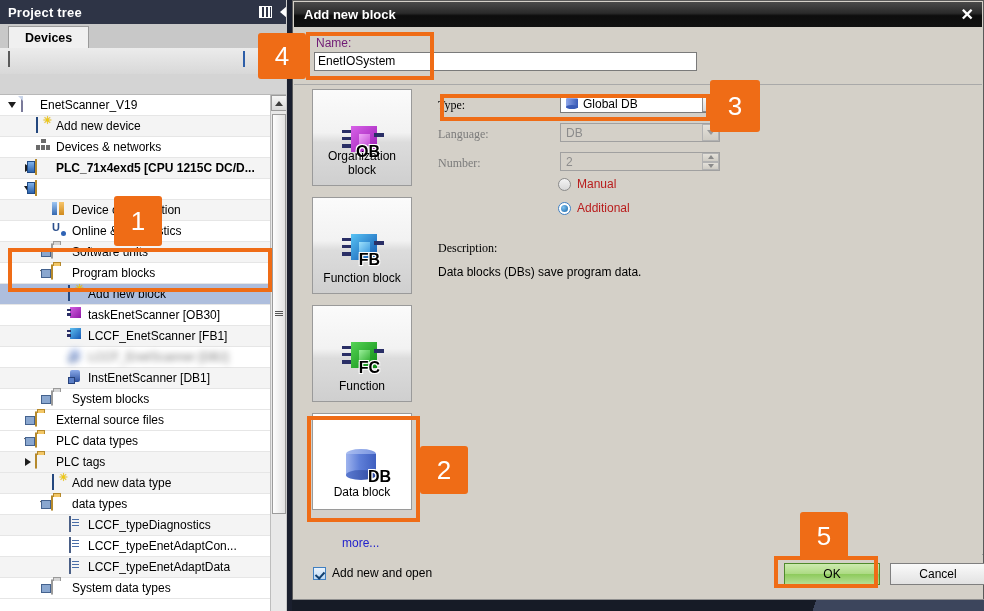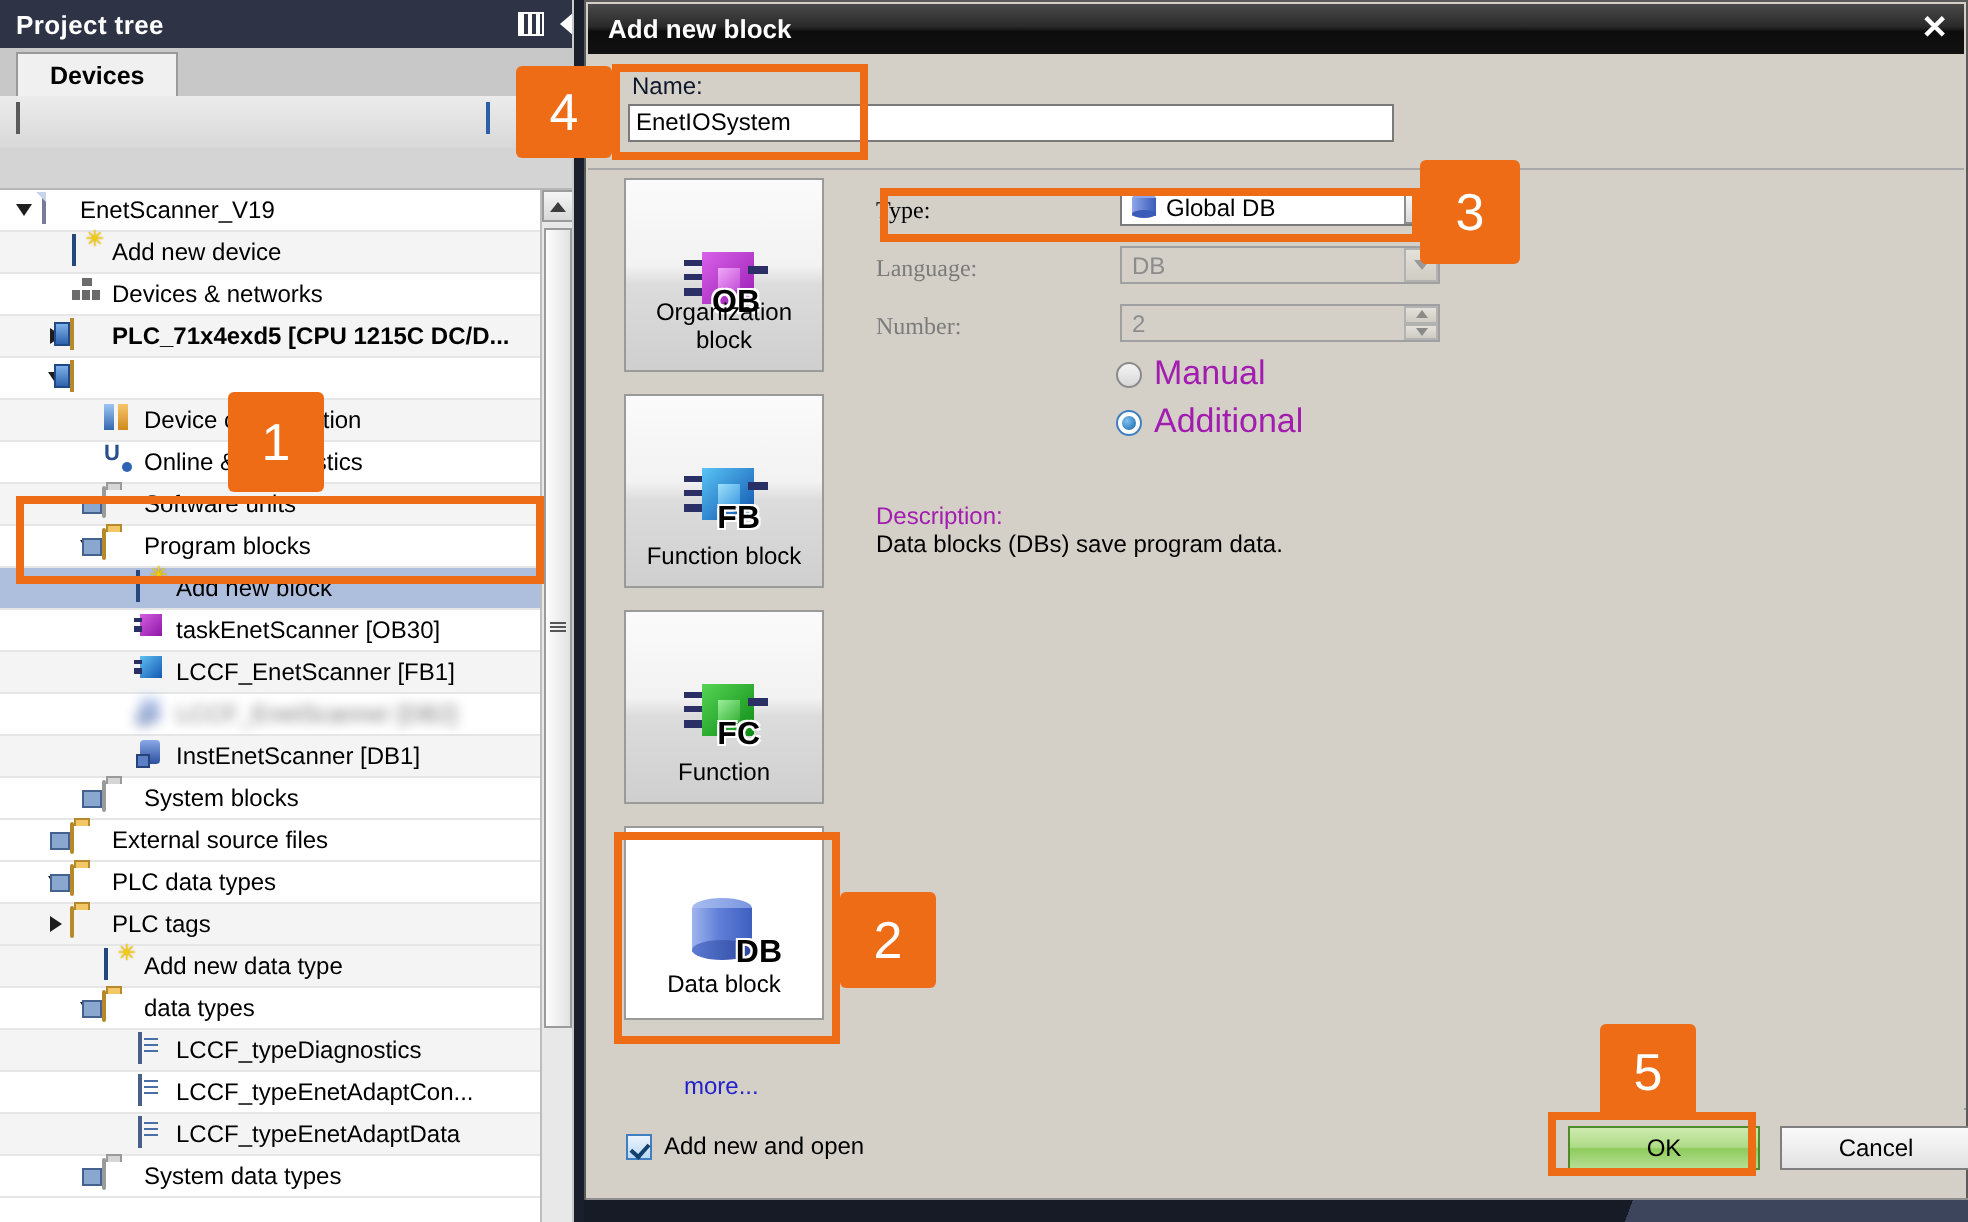--- a/index.html
+++ b/index.html
@@ -184,21 +184,21 @@
   }
   #dlg-title { margin-left: 10px; font-weight: bold; font-size: 13px; }
   #dlg-close {
     margin-left: auto; margin-right: 8px;
     font-weight: bold; font-size: 16px; line-height: 16px; color: #fff; cursor: default;
   }
 
   #dlg-body { position: absolute; left: 1px; top: 26px; width: 688px; height: 512px; background:#d4d0c8; }
 
   
-  #name-label { position: absolute; left: 22px; top: 9px; font-size: 12px; color:#0f172a; }
+  #name-label { position: absolute; left: 22px; top: 9px; font-size: 12px; color:#701a75; }
   #name-input {
     position: absolute; left: 20px; top: 25px; width: 383px; height: 19px;
     background: #fff; border: 1px solid #7a7a7a; box-sizing: border-box;
     font-family: "Liberation Sans", sans-serif; font-size: 12px; color:#000;
     padding: 0 3px; line-height: 17px;
   }
   #name-sep { position:absolute; left:0; top:57px; width:688px; height:1px; background:#a9a9a9; }
 
   
   #tiles { position: absolute; left: 18px; top: 62px; width: 104px; height: 455px; }
@@ -278,23 +278,23 @@
   .radio {
     width: 13px; height: 13px; border-radius: 50%;
     background: linear-gradient(#f4f4f4,#d8d8d8); border: 1px solid #8b8b8b;
     box-sizing: border-box; margin-right: 6px; position: relative;
   }
   .radio.on { background: #ffffff; border-color:#3f7fc1; }
   .radio.on::after {
     content:""; position:absolute; left:2px; top:2px; width:7px; height:7px; border-radius:50%;
     background: radial-gradient(circle at 35% 35%, #7fc2f0, #1464a8);
   }
-  .radio-label { font-size: 17px; color:#a21caf; }
-
-  #desc-label { position: absolute; left: 4px; top: 162px; font-size:12px; color:#a21caf; }
+  .radio-label { font-size: 12px; color:#b91c1c; }
+
+  #desc-label { position: absolute; left: 4px; top: 152px; font-size:12px; color:#000000;font-family:Liberation Serif, serif; }
   #desc-text  { position: absolute; left: 4px; top: 176px; font-size:12px; color:#000; }
 
   #more-link { position: absolute; left: 48px; top: 509px; font-size: 12px; color: #2222cc; }
 
   
   #addl-bar {
     position: absolute; left: 1px; top: 527px; width: 688px; height: 23px;
     background: #d4d0c8; border-top: 1px solid #9f9f9f; border-bottom: 1px solid #9f9f9f;
     display: flex; align-items: center;
   }

